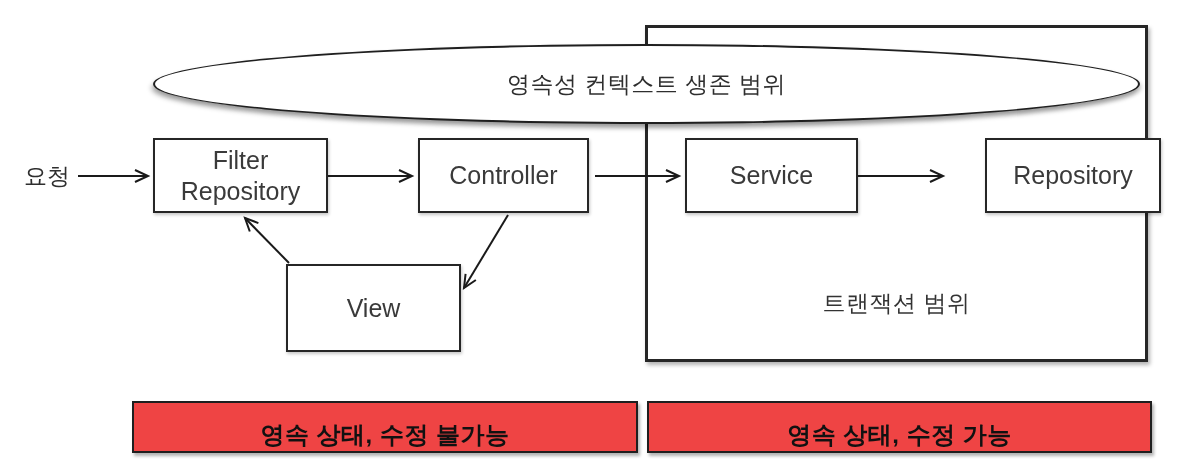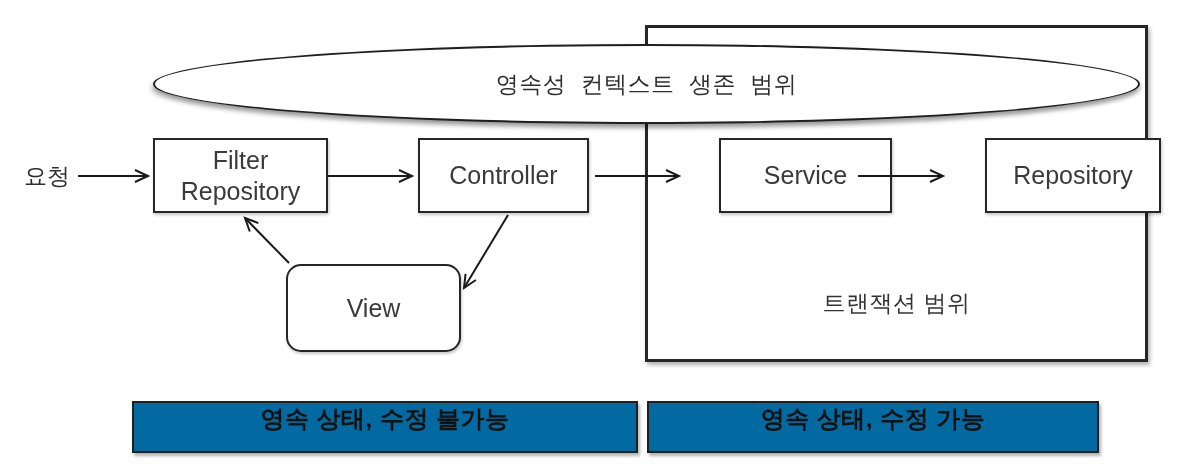--- a/index.html
+++ b/index.html
@@ -16,45 +16,45 @@
   .txlabel{
     position:absolute;left:0;right:0;top:260px;text-align:center;
     font-size:23px;color:#333333;letter-spacing:0.5px;
   }
   .ellipse{
     position:absolute;left:153px;top:44px;width:987px;height:80px;
     border:2px solid #1f1f1f;border-radius:50%;background:#ffffff;box-sizing:border-box;
     display:flex;align-items:center;justify-content:center;
     box-shadow:-2px 4px 5px rgba(0,0,0,0.28), 2px 3px 4px rgba(0,0,0,0.18);
   }
-  .ellipse span{font-size:23px;color:#2e2e2e;letter-spacing:0.5px;font-family:Liberation Mono, monospace;}
+  .ellipse span{font-size:23px;color:#2e2e2e;letter-spacing:0.5px;}
   .node{
     position:absolute;border:2px solid #262626;background:#ffffff;box-sizing:border-box;
     display:flex;flex-direction:column;align-items:center;justify-content:center;
     font-size:25px;color:#3a3a3a;line-height:1.22;text-align:center;
     box-shadow:1px 2px 3px rgba(0,0,0,0.22);
   }
   .node-filter{left:153px;top:138px;width:175px;height:75px;}
   .node-controller{left:418px;top:138px;width:171px;height:75px;}
-  .node-service{left:685px;top:138px;width:173px;height:75px;margin-left:34px;}
+  .node-service{left:685px;top:138px;width:173px;height:75px;}
   .node-repository{left:949px;top:138px;width:176px;height:75px;margin-left:36px;}
-  .node-view{left:286px;top:264px;width:175px;height:88px;border-radius:15px;}
+  .node-view{left:286px;top:264px;width:175px;height:88px;}
   .request{
     position:absolute;left:18px;top:162px;width:58px;height:28px;
     font-size:23px;color:#2e2e2e;text-align:center;line-height:28px;
   }
   .arrows{position:absolute;left:0;top:0;width:1178px;height:474px;pointer-events:none;}
   .footer-box{
-    position:absolute;top:401px;height:52px;border:2px solid #1f1f1f;background:#0369a1;
-    box-sizing:border-box;display:flex;align-items:flex-start;justify-content:center;
+    position:absolute;top:401px;height:52px;border:2px solid #1f1f1f;background:#ef4444;
+    box-sizing:border-box;display:flex;align-items:flex-end;justify-content:center;
     font-size:24px;font-weight:bold;color:#111111;letter-spacing:0.5px;
     box-shadow:2px 3px 3px rgba(0,0,0,0.30);
   }
   .footer-left{left:132px;width:506px;}
-  .footer-right{left:647px;width:452px;}
+  .footer-right{left:647px;width:505px;}
 </style>
 </head>
 <body>
 
 <div class="stage">
 
   <div class="bigrect">
     <span class="txlabel">트랜잭션 범위</span>
   </div>
 

